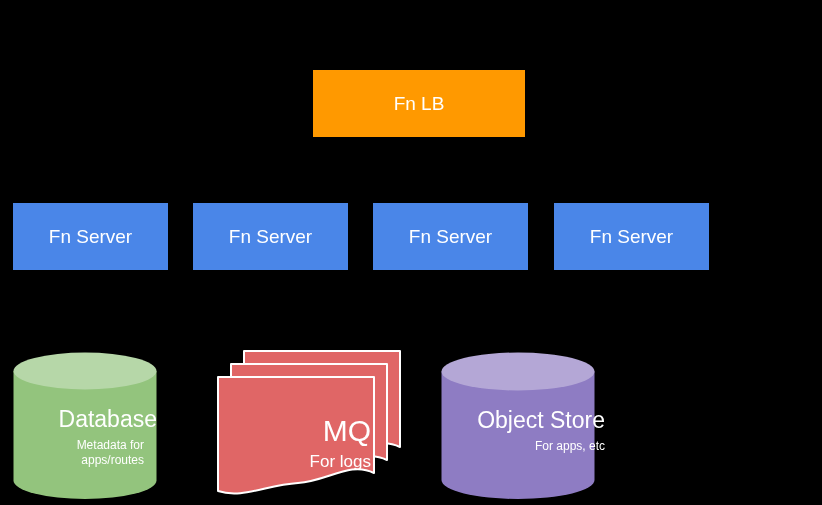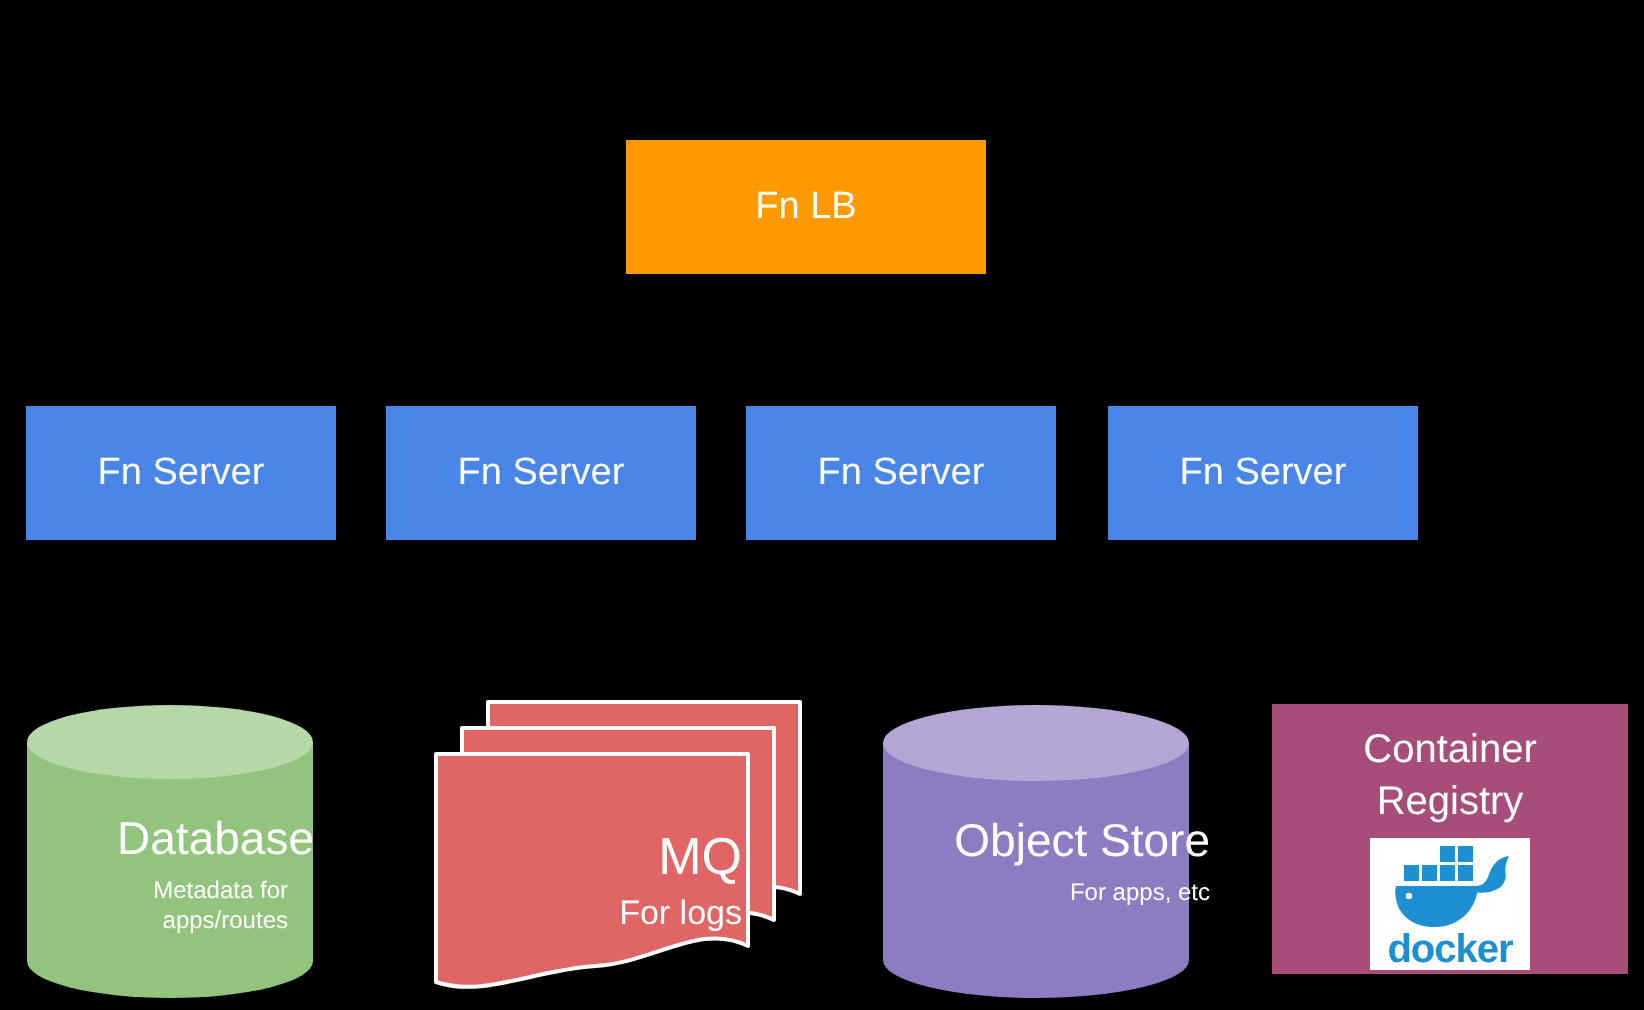--- a/index.html
+++ b/index.html
@@ -18,21 +18,21 @@
   .box {
     position: absolute;
     display: flex;
     align-items: center;
     justify-content: center;
     text-align: center;
     color: #ffffff;
   }
   .lb-box {
     left: 313px; top: 70px;
-    width: 180px; height: 67px;
+    width: 212px; height: 67px;
     font-size: 19px;
   }
   .server-box {
     top: 203px;
     width: 155px; height: 67px;
     font-size: 19px;
   }
   .server-1 { left: 13px; }
   .server-2 { left: 193px; }
   .server-3 { left: 373px; }
@@ -52,21 +52,21 @@
     margin-bottom: 4px;
   }
   .shape-sub {
     font-size: 12px;
     line-height: 1.3;
     margin: 0 auto;
   }
   .db-label   { left: 13px;  top: 406px; width: 144px; }
   .db-label .shape-sub { max-width: 118px; }
   .mq-label   { left: 219px; top: 413px; width: 152px; }
-  .mq-title   { font-size: 26px; margin-bottom: 2px; }
+  .mq-title   { font-size: 30px; margin-bottom: 2px; }
   .mq-label .shape-sub { font-size: 17px; }
   .os-label   { left: 441px; top: 407px; width: 164px; }
   .registry-box {
     position: absolute;
     left: 636px; top: 352px;
     width: 178px; height: 135px;
     text-align: center;
   }
   .registry-title {
     margin: 10px auto 5px;
@@ -127,35 +127,14 @@
 
   <svg class="shape-svg" style="left:441px; top:352px;" width="154" height="148" viewBox="0 0 154 148">
     <path d="M0.5 19.5 H153.5 V128 A76.5 19 0 0 1 0.5 128 Z" fill="#8E7CC3"></path>
     <ellipse cx="77" cy="19.5" rx="76.5" ry="19" fill="#B4A7D6"></ellipse>
   </svg>
   <div class="shape-label os-label">
     <div class="shape-title">Object Store</div>
     <div class="shape-sub">For apps, etc</div>
   </div>
 
-  <div class="registry-box" style="background-color: rgb(166, 77, 121);">
-    <div class="registry-title">Container Registry</div>
-    <div class="docker-logo" style="background-color: rgb(255, 255, 255);">
-      <svg width="80" height="66" viewBox="0 0 80 66">
-        <g fill="#1E8FD0">
-
-          <rect x="17" y="13.5" width="7.5" height="8"></rect>
-          <rect x="26" y="13.5" width="7.5" height="8"></rect>
-          <rect x="35" y="13.5" width="7.5" height="8"></rect>
-          <rect x="44" y="13.5" width="7.5" height="8"></rect>
-          <rect x="35" y="4" width="7.5" height="8"></rect>
-          <rect x="44" y="4" width="7.5" height="8"></rect>
-
-          <path d="M13 24 L53 24 C56 24 58.2 22 59.2 19 C61 13 64.5 9.8 69.5 9 C67.8 12.2 67.3 15.2 67.8 18.2 C68.2 21 66.5 24 63.5 25.6 C60.5 27.2 56.5 27.6 53.6 27.2 C52 36 45 43.5 34.5 44.4 C23 45.4 15 39.5 13.2 31.5 C12.5 28.5 12.4 26 13 24 Z"></path>
-          <circle cx="19.5" cy="29" r="1.6" fill="#FFFFFF"></circle>
-
-          <text x="40" y="62" text-anchor="middle" font-size="20" font-weight="700" letter-spacing="-0.5" font-family="Liberation Sans, DejaVu Sans, sans-serif">docker</text>
-        </g>
-      </svg>
-    </div>
-  </div>
 
 </div>
 
 </body></html>

